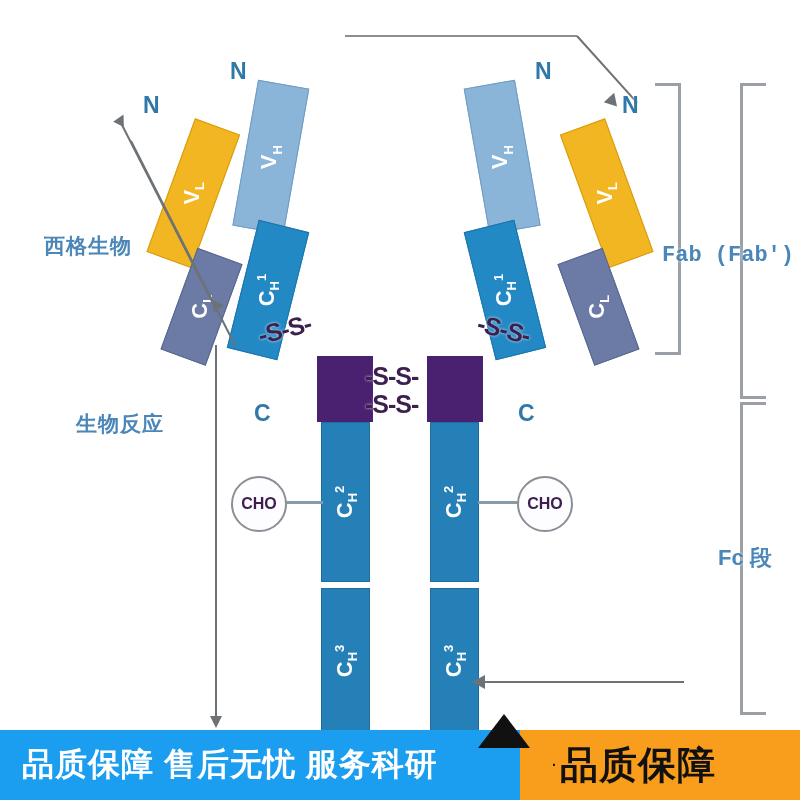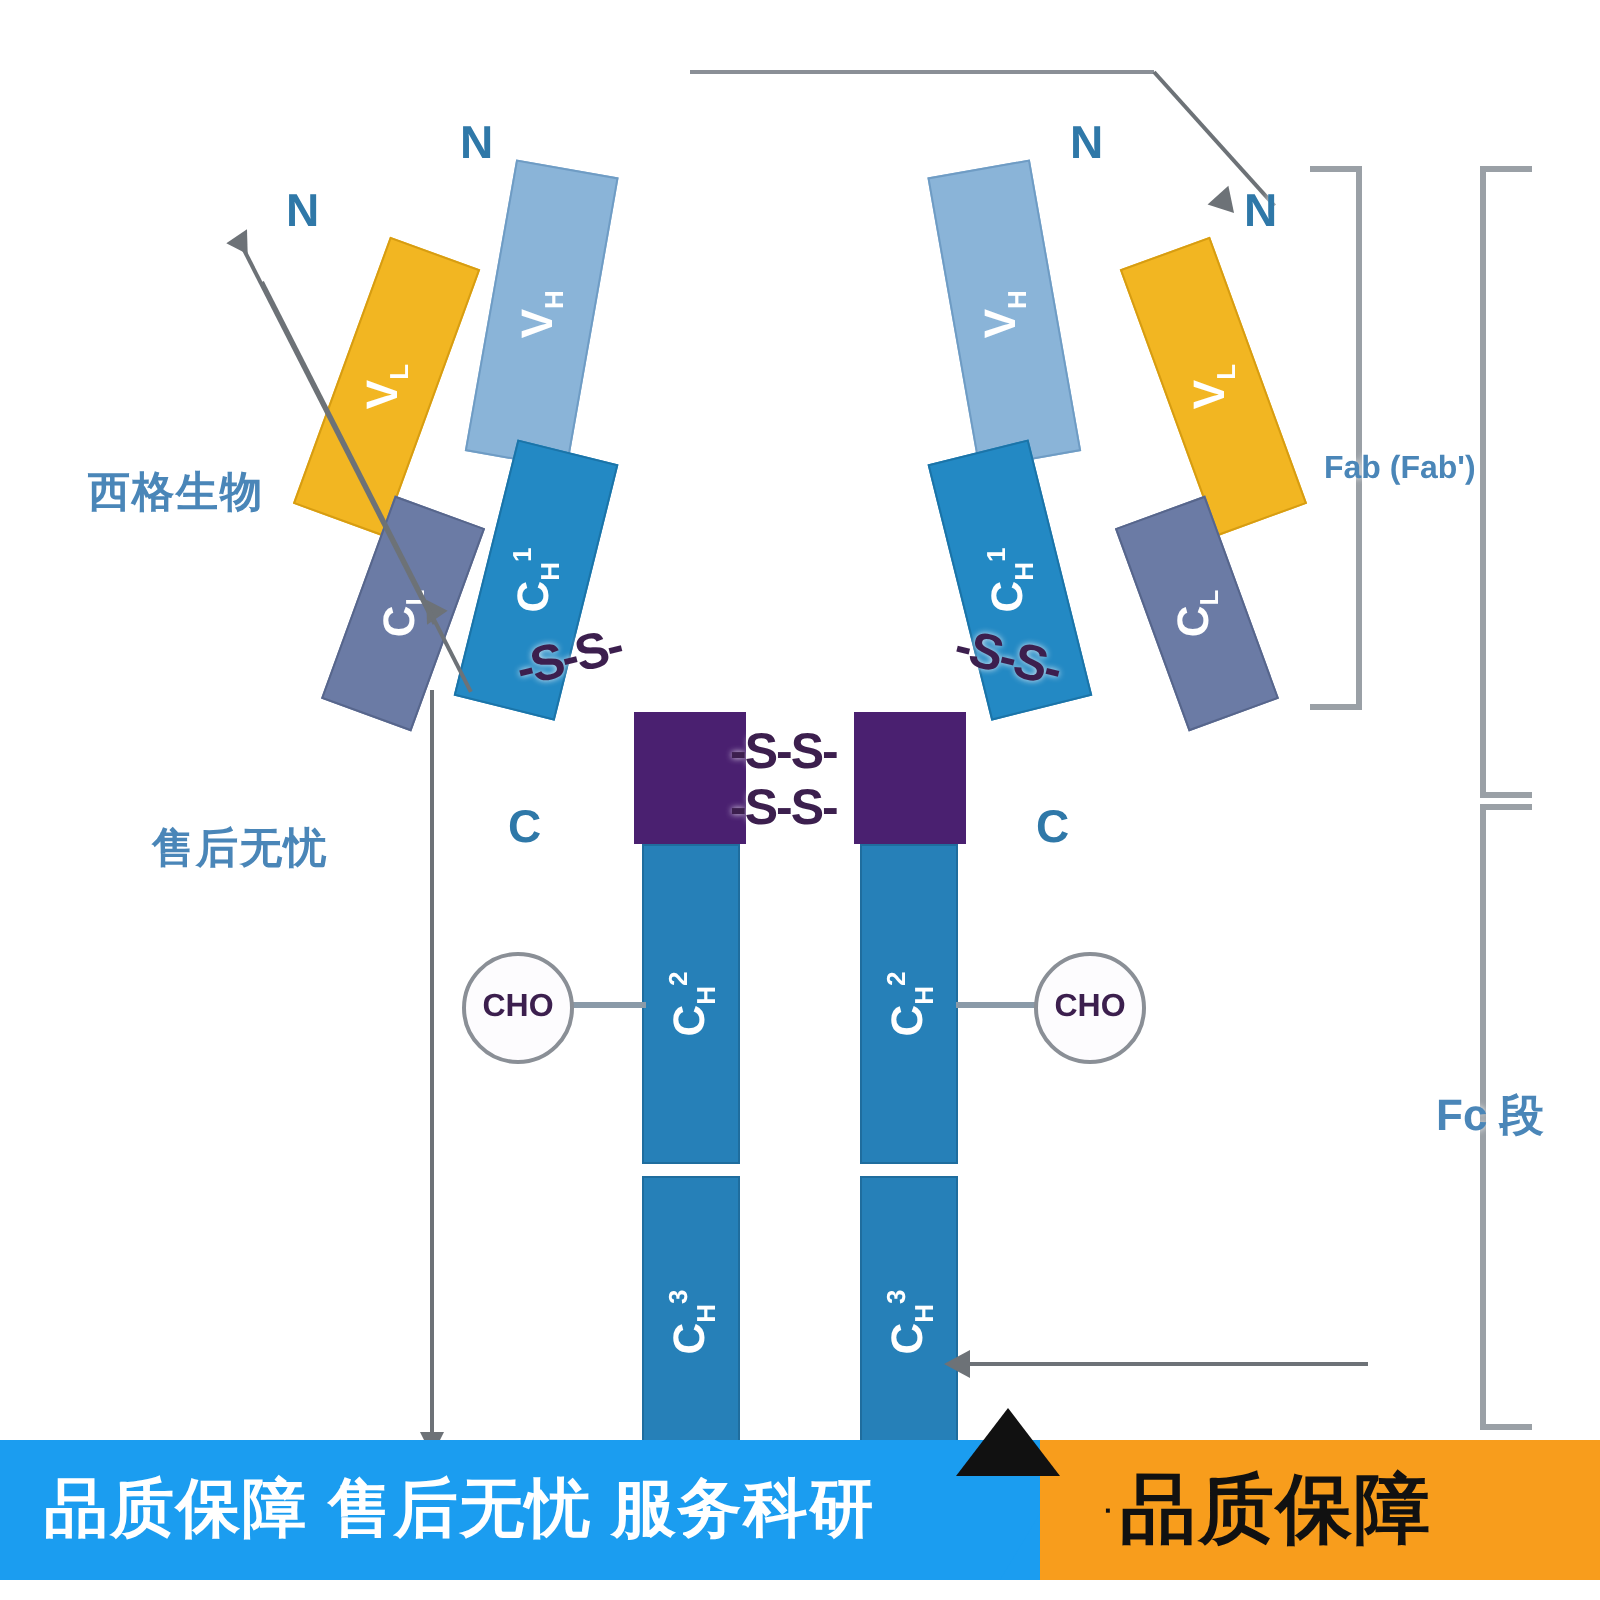--- a/index.html
+++ b/index.html
@@ -32,23 +32,24 @@
   }
   .label-antigen {
     left: 44px; top: 232px;
     font-size: 21px;
   }
   .label-bioresp {
     left: 76px; top: 410px;
     font-size: 21px;
   }
   .label-fab {
-    left: 662px; top: 226px;
-    font-size: 16px;
+    left: 662px; top: 243px;
+    font-size: 22px;
     letter-spacing: 0;
+    font-family: Liberation Mono, monospace;
   }
   .label-fc {
     left: 718px; top: 543px;
     font-size: 22px;
     letter-spacing: 0;
   }
 
   
   .term {
     position: absolute;
@@ -139,21 +140,21 @@
   }
   .arrowhead {
     position: absolute;
     width: 0; height: 0;
   }
 
   
   #banner {
     position: absolute;
     left: 0; bottom: 0;
-    width: 800px; height: 80px;
+    width: 800px; height: 70px;
   }
   #banner .blue {
     position: absolute;
     left: 0; top: 0;
     width: 520px; height: 70px;
     background: #1b9df0;
   }
   #banner .blue-text {
     position: absolute;
     left: 22px; top: 50%;
@@ -283,21 +284,21 @@
   <div class="term" style="left:143px; top:92px;">N</div>
   <div class="term" style="left:230px; top:58px;">N</div>
   <div class="term" style="left:535px; top:58px;">N</div>
   <div class="term" style="left:622px; top:92px;">N</div>
   <div class="term" style="left:254px; top:400px;">C</div>
   <div class="term" style="left:518px; top:400px;">C</div>
   <div class="term" style="left:330px; top:738px;">C</div>
   <div class="term" style="left:452px; top:738px;">C</div>
 
   <div class="cn-label label-antigen">西格生物</div>
-  <div class="cn-label label-bioresp">售后无忧</div>
+  <div class="cn-label label-bioresp">生物反应</div>
 
   <div class="diag" style="left:121px; top:122px; width:212px; transform:rotate(63deg);"></div>
   <div class="arrowhead" style="left:115px; top:114px; border-left:6px solid transparent; border-right:6px solid transparent; border-bottom:11px solid #6d7277; transform:rotate(27deg);"></div>
   <div class="arrowhead" style="left:210px; top:302px; border-left:6px solid transparent; border-right:6px solid transparent; border-top:11px solid #6d7277; transform:rotate(27deg);"></div>
 
   <div class="diag" style="left:131px; top:140px; width:230px; transform:rotate(63deg);"></div>
   <div class="vline" style="left:215px; top:345px; height:375px;"></div>
   <div class="arrowhead" style="left:210px; top:716px; border-left:6px solid transparent; border-right:6px solid transparent; border-top:12px solid #6d7277;"></div>
 
   <div class="leader" style="left:484px; top:681px; width:200px; background:#6d7277;"></div>

